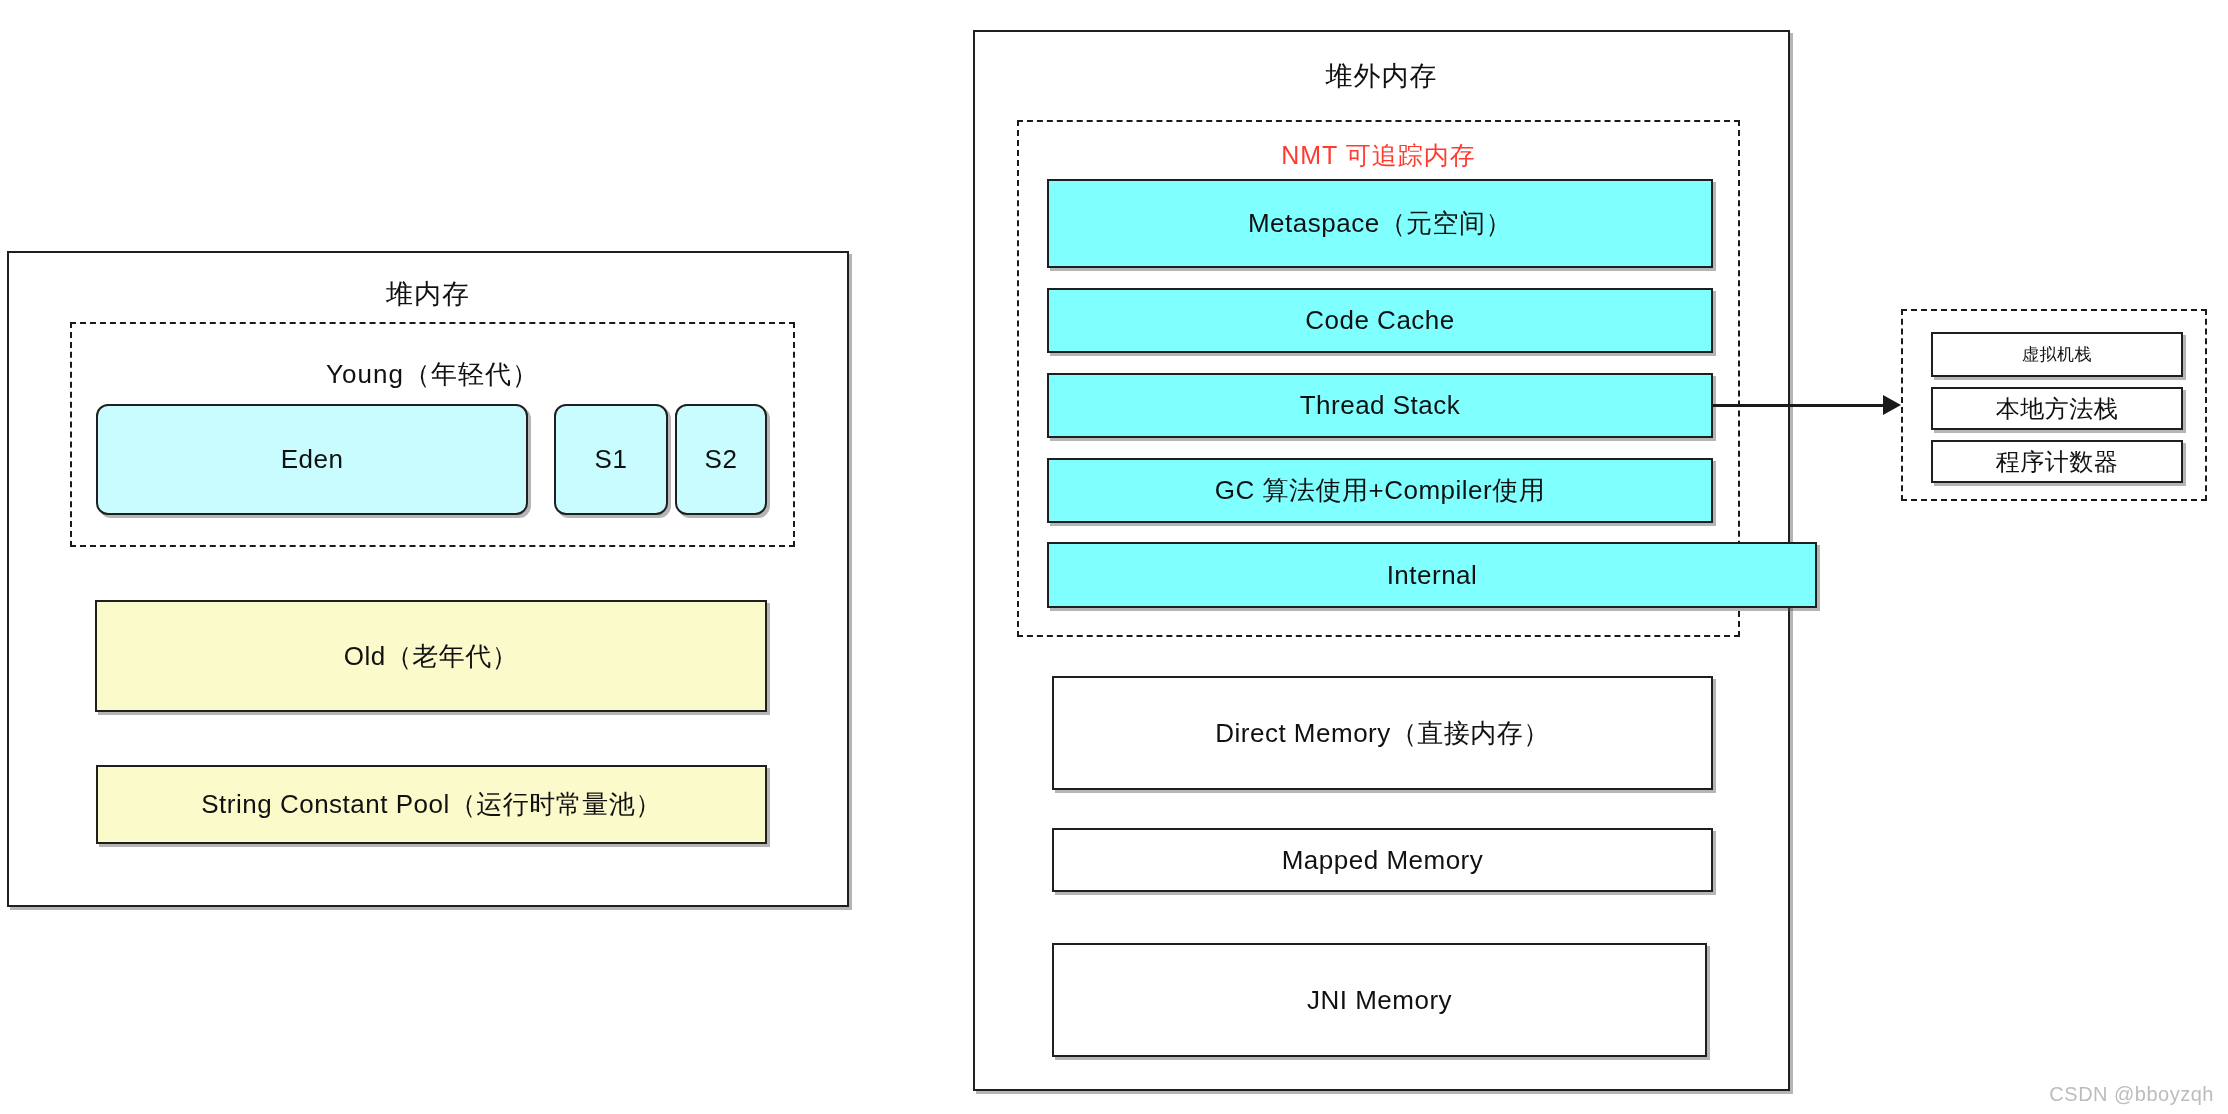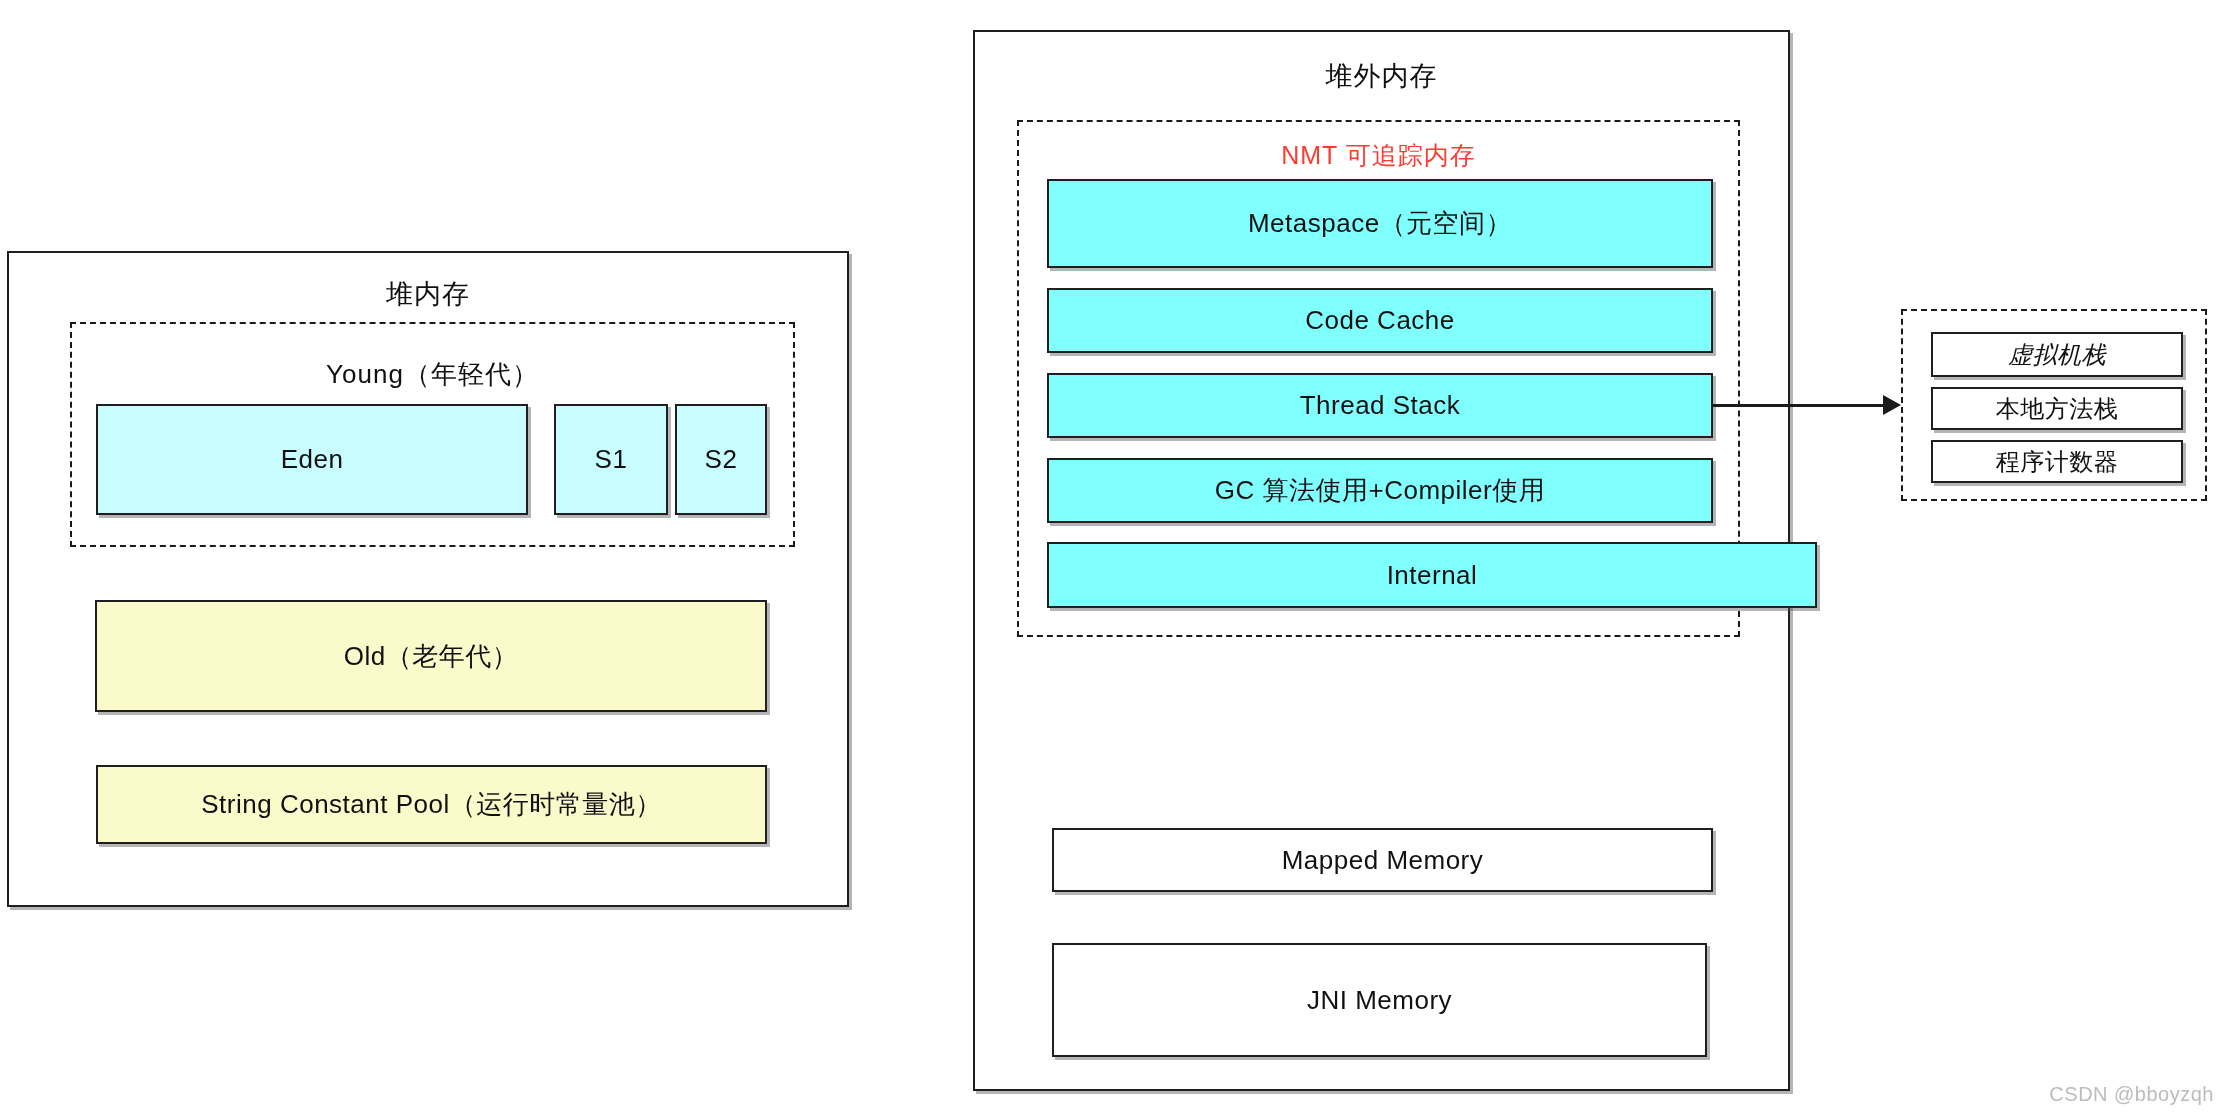--- a/index.html
+++ b/index.html
@@ -26,21 +26,21 @@
     font-size:26px;
     letter-spacing:0.5px;
     white-space:nowrap;
   }
   .title{
     text-align:center;
     font-size:27px;
     letter-spacing:1px;
   }
   .cyan-bright{background:var(--cyan-bright);}
-  .cyan-light{background:var(--cyan-light);}
+  .cyan-light{background:var(--cyan-light);border-radius:12px;}
   .yellow{background:var(--yellow-pale);}
   .nmt-title{color:var(--nmt-red);font-size:25px;}
   .arrow-line{background:#1a1a1a;height:3px;}
   .arrow-head{
     width:0;height:0;
     border-left:18px solid #1a1a1a;
     border-top:10px solid transparent;
     border-bottom:10px solid transparent;
   }
   .watermark{
@@ -84,31 +84,32 @@
   <div class="abs solidbox labelbox cyan-bright" style="left:1047px;top:179px;width:666px;height:89px;">Metaspace（元空间）</div>
 
   <div class="abs solidbox labelbox cyan-bright" style="left:1047px;top:288px;width:666px;height:65px;">Code Cache</div>
 
   <div class="abs solidbox labelbox cyan-bright" style="left:1047px;top:373px;width:666px;height:65px;">Thread Stack</div>
 
   <div class="abs solidbox labelbox cyan-bright" style="left:1047px;top:458px;width:666px;height:65px;">GC 算法使用+Compiler使用</div>
 
   <div class="abs solidbox labelbox cyan-bright" style="left:1047px;top:542px;width:770px;height:66px;">Internal</div>
 
+  <div class="abs solidbox labelbox" style="left:1052px;top:676px;width:661px;height:114px;">Direct Memory（直接内存）</div>
 
   <div class="abs solidbox labelbox" style="left:1052px;top:828px;width:661px;height:64px;">Mapped Memory</div>
 
   <div class="abs solidbox labelbox" style="left:1052px;top:943px;width:655px;height:114px;">JNI Memory</div>
 
   <div class="abs arrow-line" style="left:1713px;top:404px;width:172px;"></div>
   <div class="abs arrow-head" style="left:1883px;top:395px;"></div>
 
   <div class="abs dashedbox" style="left:1901px;top:309px;width:306px;height:192px;"></div>
 
-  <div class="abs solidbox labelbox" style="left:1931px;top:332px;width:252px;height:45px;font-size:24px;font-style:italic;">虚拟机栈</div>
+  <div class="abs solidbox labelbox" style="left:1931px;top:332px;width:252px;height:45px;font-size:17px;">虚拟机栈</div>
 
   <div class="abs solidbox labelbox" style="left:1931px;top:387px;width:252px;height:43px;font-size:24px;">本地方法栈</div>
 
   <div class="abs solidbox labelbox" style="left:1931px;top:440px;width:252px;height:43px;font-size:24px;">程序计数器</div>
 
   <div class="abs watermark" style="right:14px;bottom:8px;">CSDN @bboyzqh</div>
 
 </div>
 
 </body></html>

